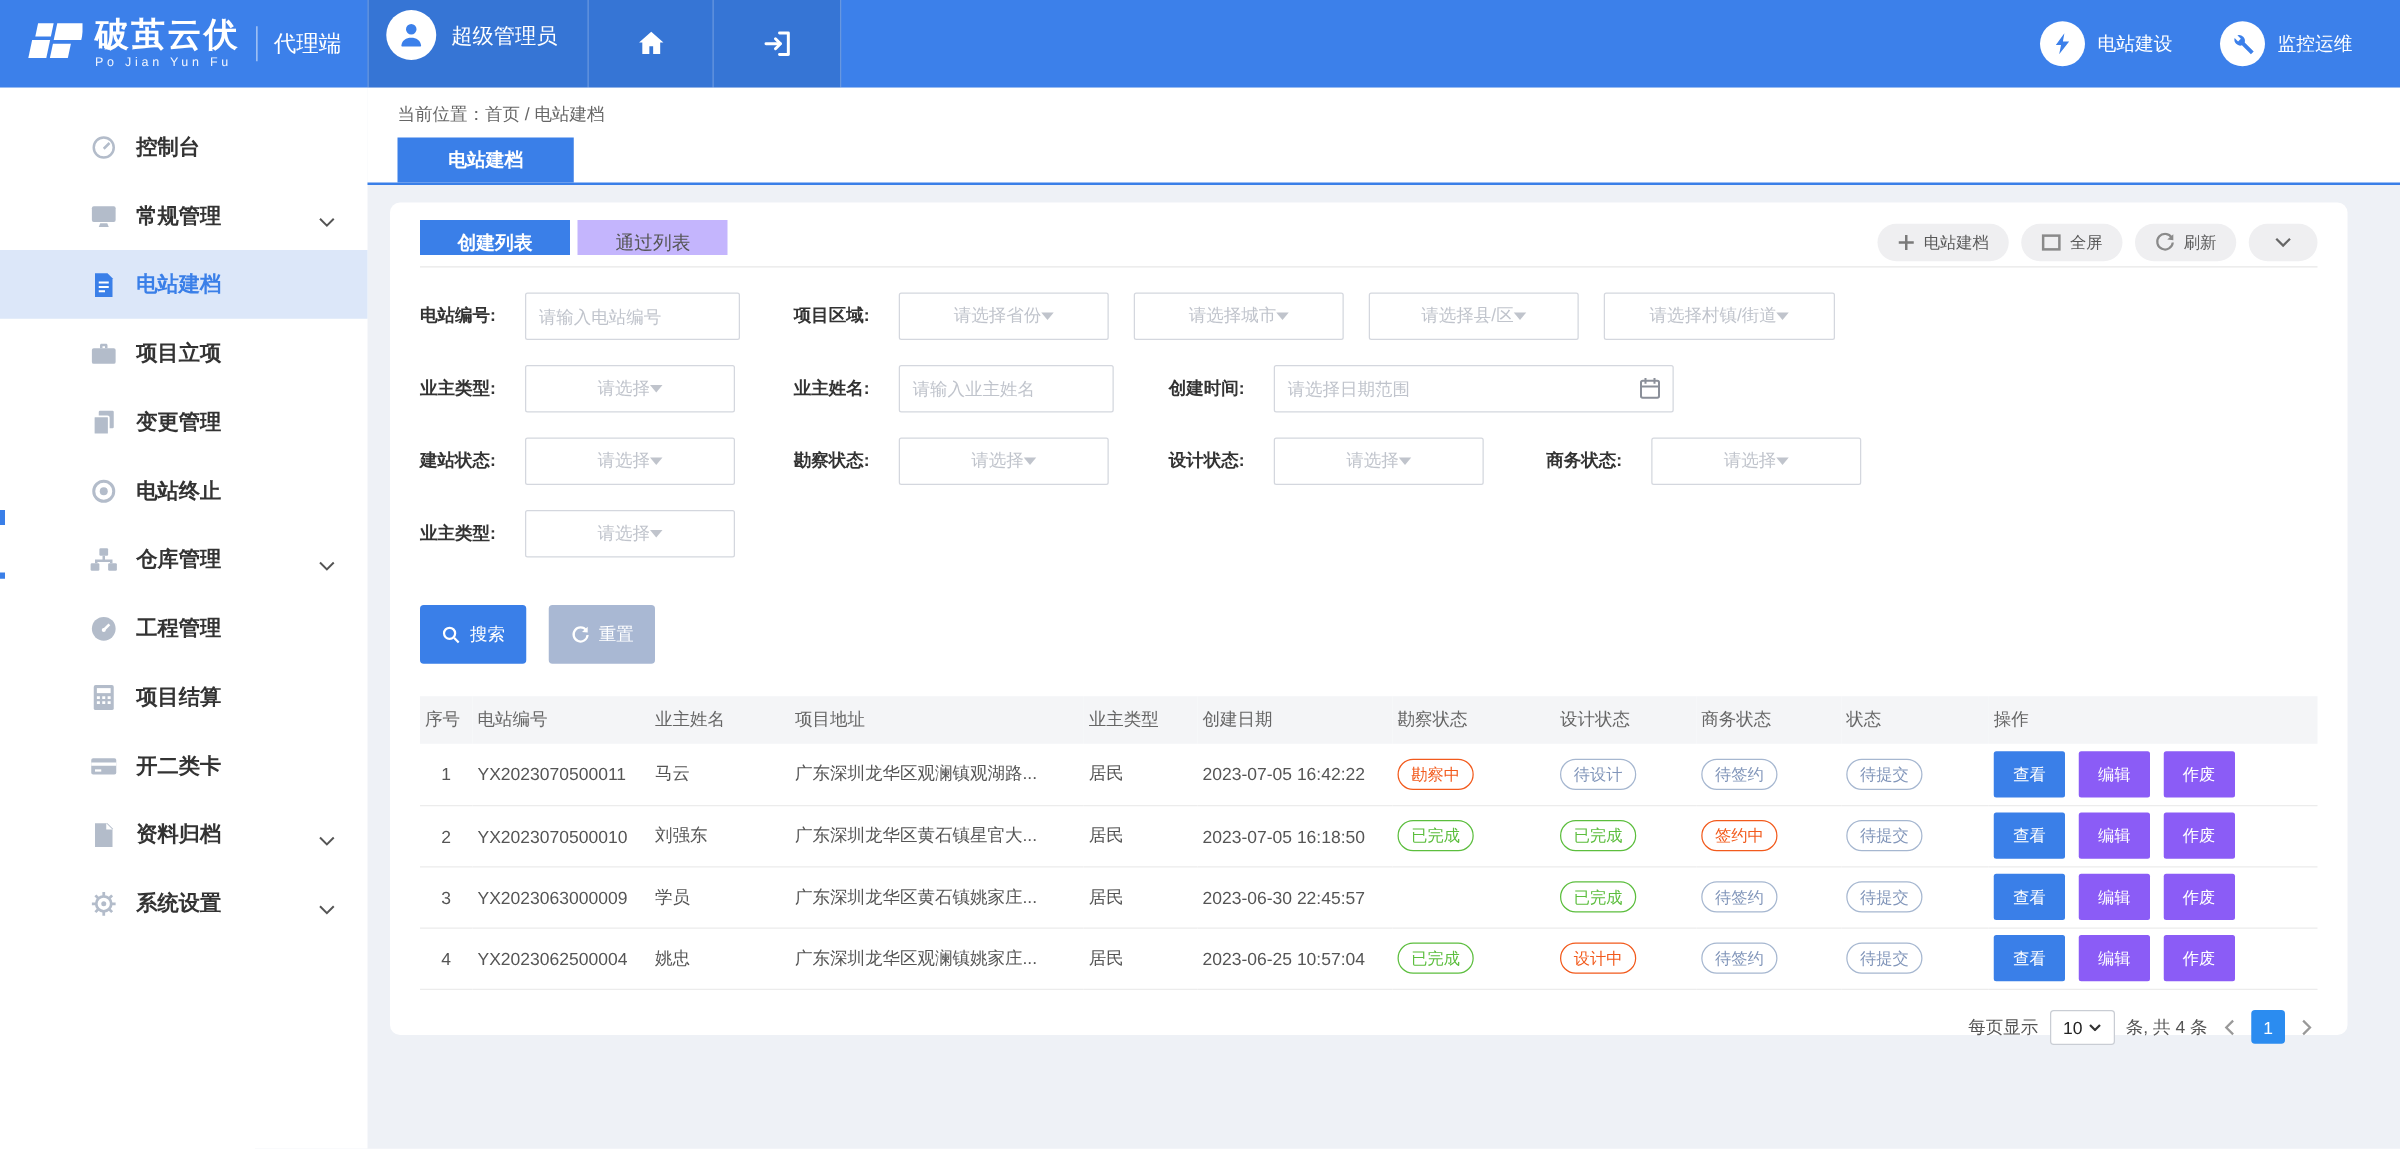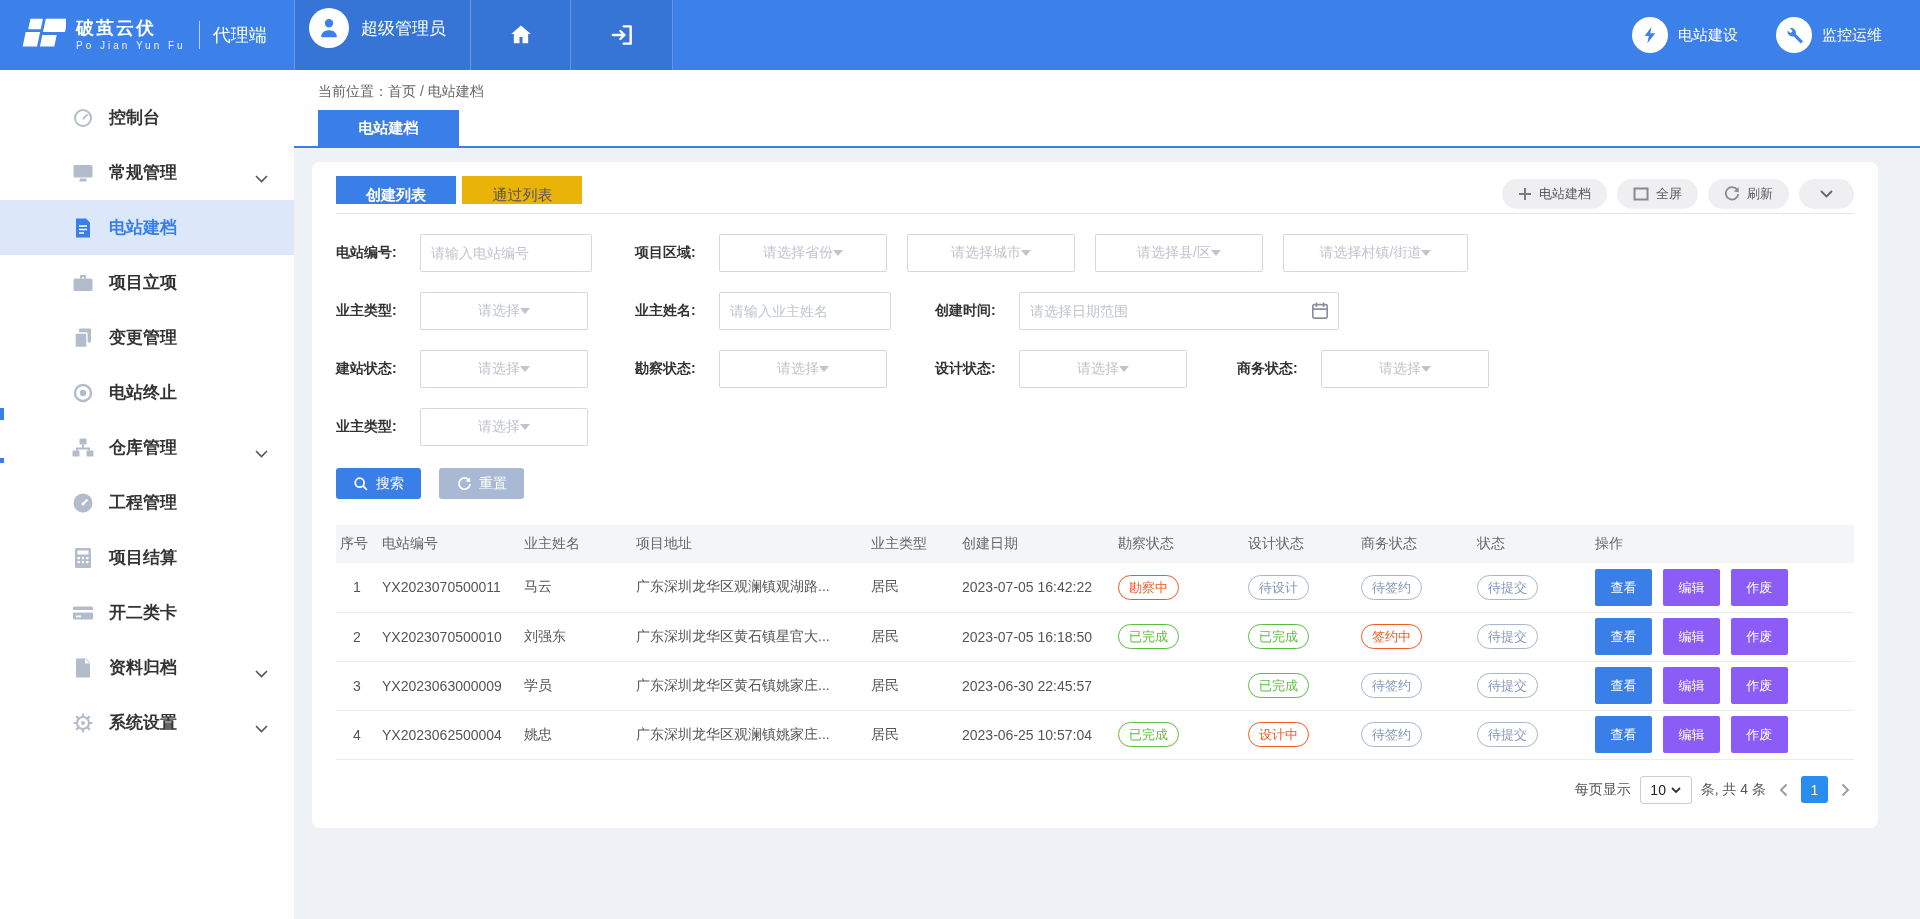--- a/index.html
+++ b/index.html
@@ -4,21 +4,21 @@
 <style>
   * { margin:0; padding:0; box-sizing:border-box; }
   html,body { width:1920px; height:919px; overflow:hidden; }
   body { font-family:"Liberation Sans","DejaVu Sans",sans-serif; background:#EEF1F6; position:relative; }
   button { border:none; cursor:pointer; font-family:inherit; }
 
   
   .topbar { position:absolute; top:0; left:0; width:1920px; height:70px; background:#3C80EA; color:#fff; display:flex; align-items:stretch; z-index:20; }
   .brand { width:294px; display:flex; align-items:center; padding-left:20px; }
   .brand-text { margin-left:10px; }
-  .brand-title { font-size:18px; font-weight:bold; letter-spacing:2px; line-height:1; }
+  .brand-title { font-size:27px; font-weight:bold; letter-spacing:2px; line-height:1; }
   .brand-sub { font-size:10px; letter-spacing:3px; margin-top:3px; opacity:.92; }
   .brand-divider { width:1px; height:28px; background:rgba(255,255,255,.65); margin:0 13px; align-self:center; }
   .portal { font-size:18px; align-self:center; }
   .tb-seg { background:rgba(0,0,0,.085); border-right:1px solid rgba(255,255,255,.25); display:flex; align-items:center; justify-content:center; }
   .seg-user { padding:0 24px 14px 14px; border-left:1px solid rgba(255,255,255,.25); }
   .seg-home { width:100px; }
   .seg-exit { width:102px; }
   .avatar { width:40px; height:40px; border-radius:50%; background:#fff; display:flex; align-items:center; justify-content:center; }
   .user-name { font-size:17px; margin-left:12px; }
   .tb-spacer { flex:1; }
@@ -46,21 +46,21 @@
   .crumb { position:absolute; top:13px; left:24px; font-size:14px; color:#666; }
   .crumb .path { color:#666; }
   .page-tab { position:absolute; left:24px; bottom:0; width:141px; height:36px; background:#3A7FE8; color:#fff; font-size:15px; font-weight:bold; display:flex; align-items:center; justify-content:center; }
 
   .card { position:absolute; left:18px; top:92px; width:1566px; height:666px; background:#fff; border-radius:8px; padding:14px 24px 0; }
 
   
   .tabs-row { position:relative; height:38px; border-bottom:1px solid #E7E7E7; }
   .tab { display:inline-block; width:120px; height:28px; line-height:38px; text-align:center; font-size:15px; vertical-align:top; cursor:pointer; }
   .tab.active { background:#3A7FE8; color:#fff; font-weight:bold; }
-  .tab.inactive { background:#eab308; color:#555; margin-left:2px; }
+  .tab.inactive { background:#c4b5fd; color:#555; margin-left:2px; }
   .toolbar { position:absolute; right:0; top:3px; display:flex; gap:10px; }
   .tool-btn { height:30px; border-radius:15px; background:#EFEFF1; color:#595959; font-size:13px; display:flex; align-items:center; padding:0 16px; gap:7px; }
   .tool-btn.round { padding:0 21px; }
 
   
   .filters { position:relative; height:212px; margin-top:20px; }
   .fg { position:absolute; display:flex; align-items:center; }
   .f-label { width:84px; font-size:14px; font-weight:bold; color:#333; flex:none; }
   .ctl { height:38px; border:1px solid #D4D7DE; border-radius:2px; background:#fff; }
   input.ctl { width:172px; padding:0 10px; font-size:14px; color:#333; outline:none; }
@@ -70,21 +70,21 @@
   .select.wide { width:185px; }
   .caret { width:0; height:0; border-left:5px solid transparent; border-right:5px solid transparent; border-top:6px solid #C0C4CC; }
   .date-wrap { position:relative; }
   input.ctl.date { width:320px; padding-right:36px; }
   .cal-icon { position:absolute; right:10px; top:9px; }
 
   .fg-r0 { top:0; }  .fg-r1 { top:58px; }  .fg-r2 { top:116px; }  .fg-r3 { top:174px; }
   .fg-c0 { left:0; } .fg-c1 { left:299px; } .fg-c2 { left:599px; } .fg-c3 { left:901px; }
 
   .btn-row { margin-top:22px; display:flex; gap:18px; }
-  .btn { height:31px; border-radius:3px; color:#fff; font-size:14px; display:flex; align-items:center; padding:0 17px; gap:7px; }
+  .btn { height:47px; border-radius:3px; color:#fff; font-size:14px; display:flex; align-items:center; padding:0 17px; gap:7px;margin-top:16px; }
   .btn.search { background:#3A7FE8; }
   .btn.reset { background:#A9B8D3; }
 
   
   table.grid { margin-top:26px; width:1518px; border-collapse:collapse; table-layout:fixed; }
   .grid thead th { background:#F4F5F7; height:38px; font-size:14px; color:#666; font-weight:normal; text-align:left; padding:0 4px; white-space:nowrap; }
   .grid tbody td { height:49px; border-bottom:1px solid #ECECEC; font-size:14px; color:#555; padding:0 4px; white-space:nowrap; overflow:hidden; }
   .c-seq { text-align:center; }
   th.c-seq { text-align:center; }
 

